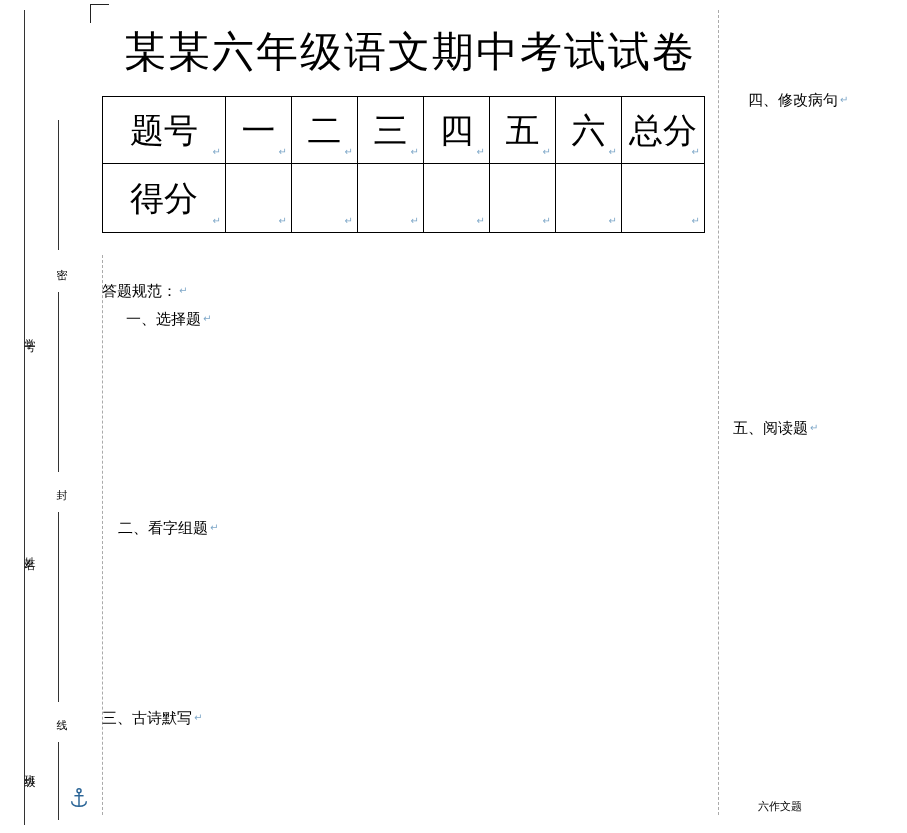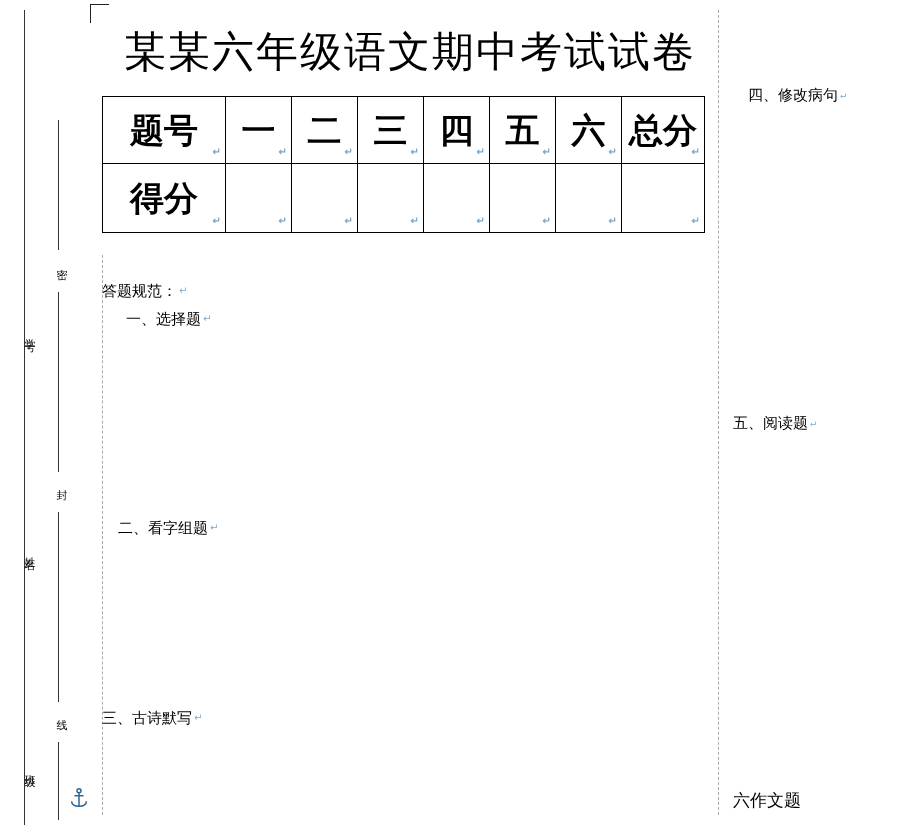--- a/index.html
+++ b/index.html
@@ -126,21 +126,20 @@
   }
   .score-table td {
     border: 1px solid #000;
     font-family: "DejaVu Serif", "Liberation Serif", serif;
     font-size: 34px;
     line-height: 38px;
     text-align: center;
     vertical-align: middle;
     padding: 0;
     position: relative;
-    font-weight: bold;
   }
   .score-table tr.head td { height: 66px; }
   .score-table tr.body td { height: 68px; }
   .c-label { width: 122px; }
   .c-num   { width: 65px; }
   .c-total { width: 82px; }
   .cell-inner { display: block; }
   .pilcrow {
     position: absolute;
     right: 4px;
@@ -162,23 +161,23 @@
   }
   .body-line .mark {
     font-size: 10px;
     color: #7fa8c9;
     margin-left: 2px;
     vertical-align: 2px;
   }
 
   .right-line {
     position: absolute;
-    font-family: Liberation Mono, monospace;
+    font-family: Liberation Sans, sans-serif;
     font-size: 15px;
-    line-height: 18px;
+    line-height: 26px;
     white-space: nowrap;
     color: #000;
   }
   .right-line .mark {
     font-size: 10px;
     color: #7fa8c9;
     margin-left: 2px;
     vertical-align: 2px;
   }
 </style>
@@ -307,17 +306,17 @@
   </div>
 
   <div class="right-line" style="left:748px; top:87px;">
     <span>四、修改病句</span><span class="mark">↵</span>
   </div>
 
   <div class="right-line" style="left:733px; top:415px;">
     <span>五、阅读题</span><span class="mark">↵</span>
   </div>
 
-  <div class="right-line" style="left:733px; top:793px; font-size:17px;">
+  <div class="right-line" style="left:758px; top:793px; font-size:11px;">
     <span>六作文题</span>
   </div>
 
 </div>
 
 </body></html>

